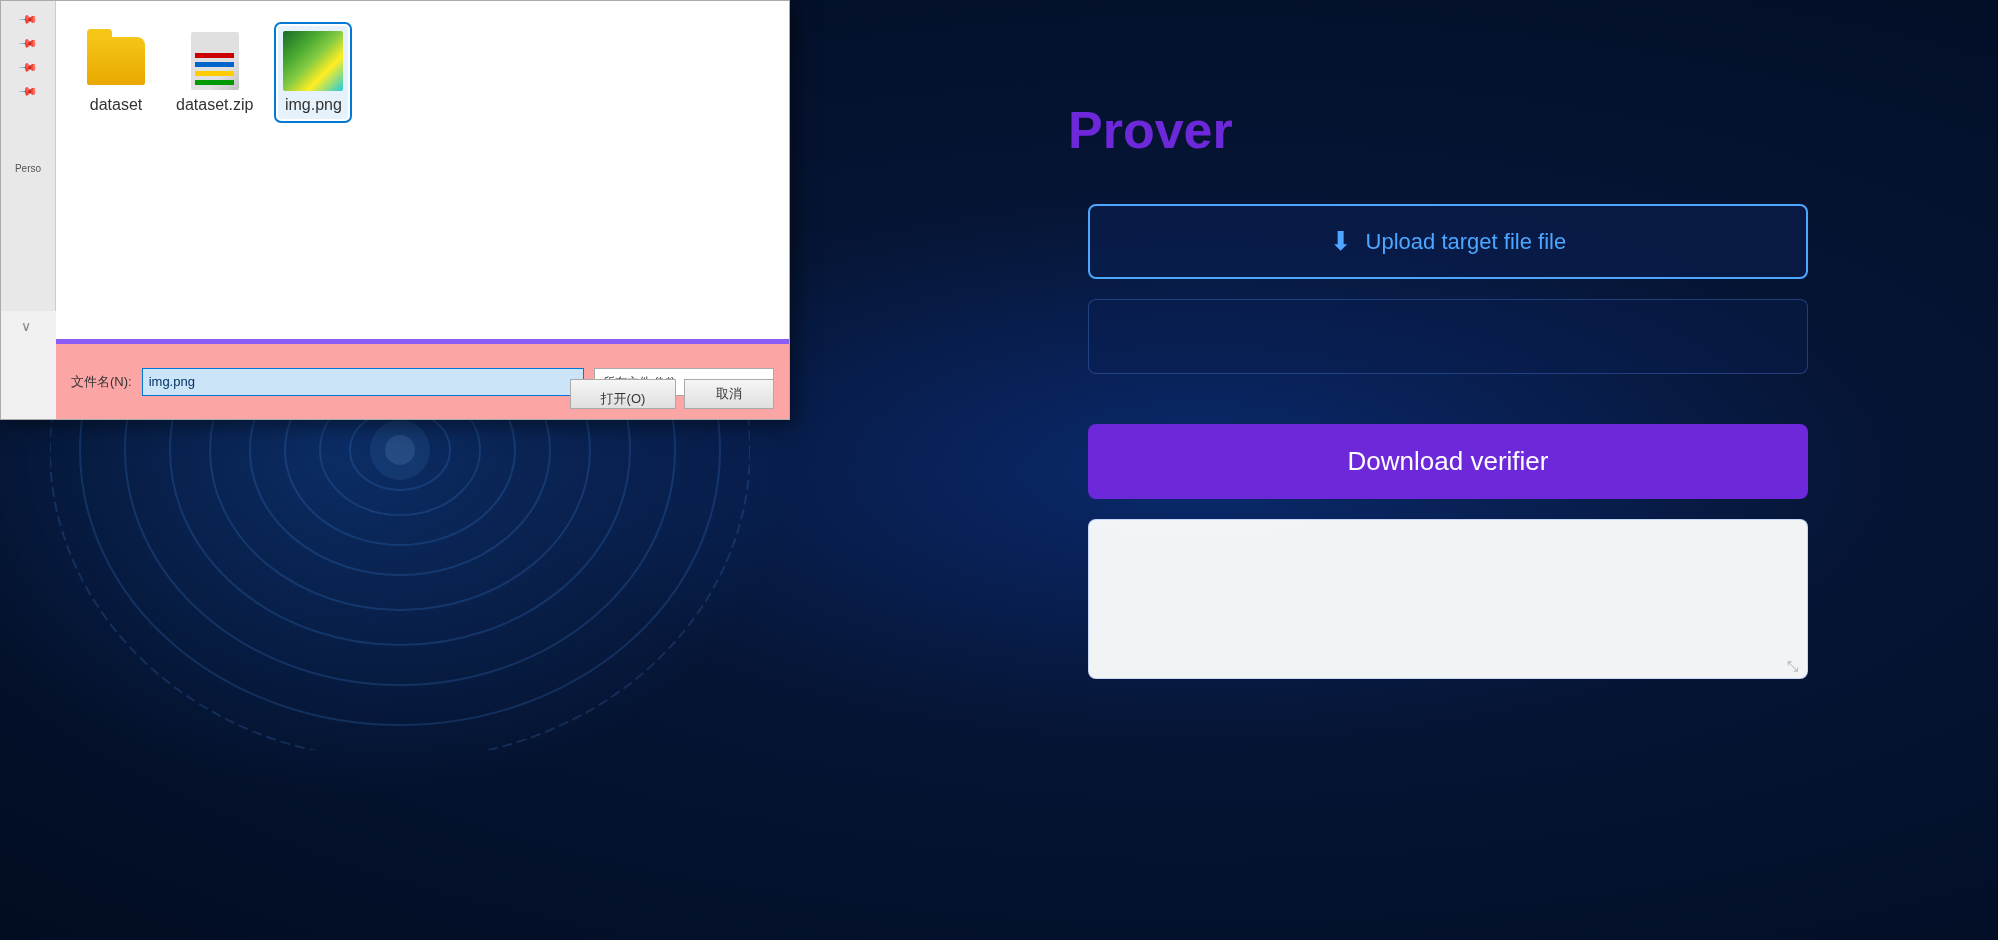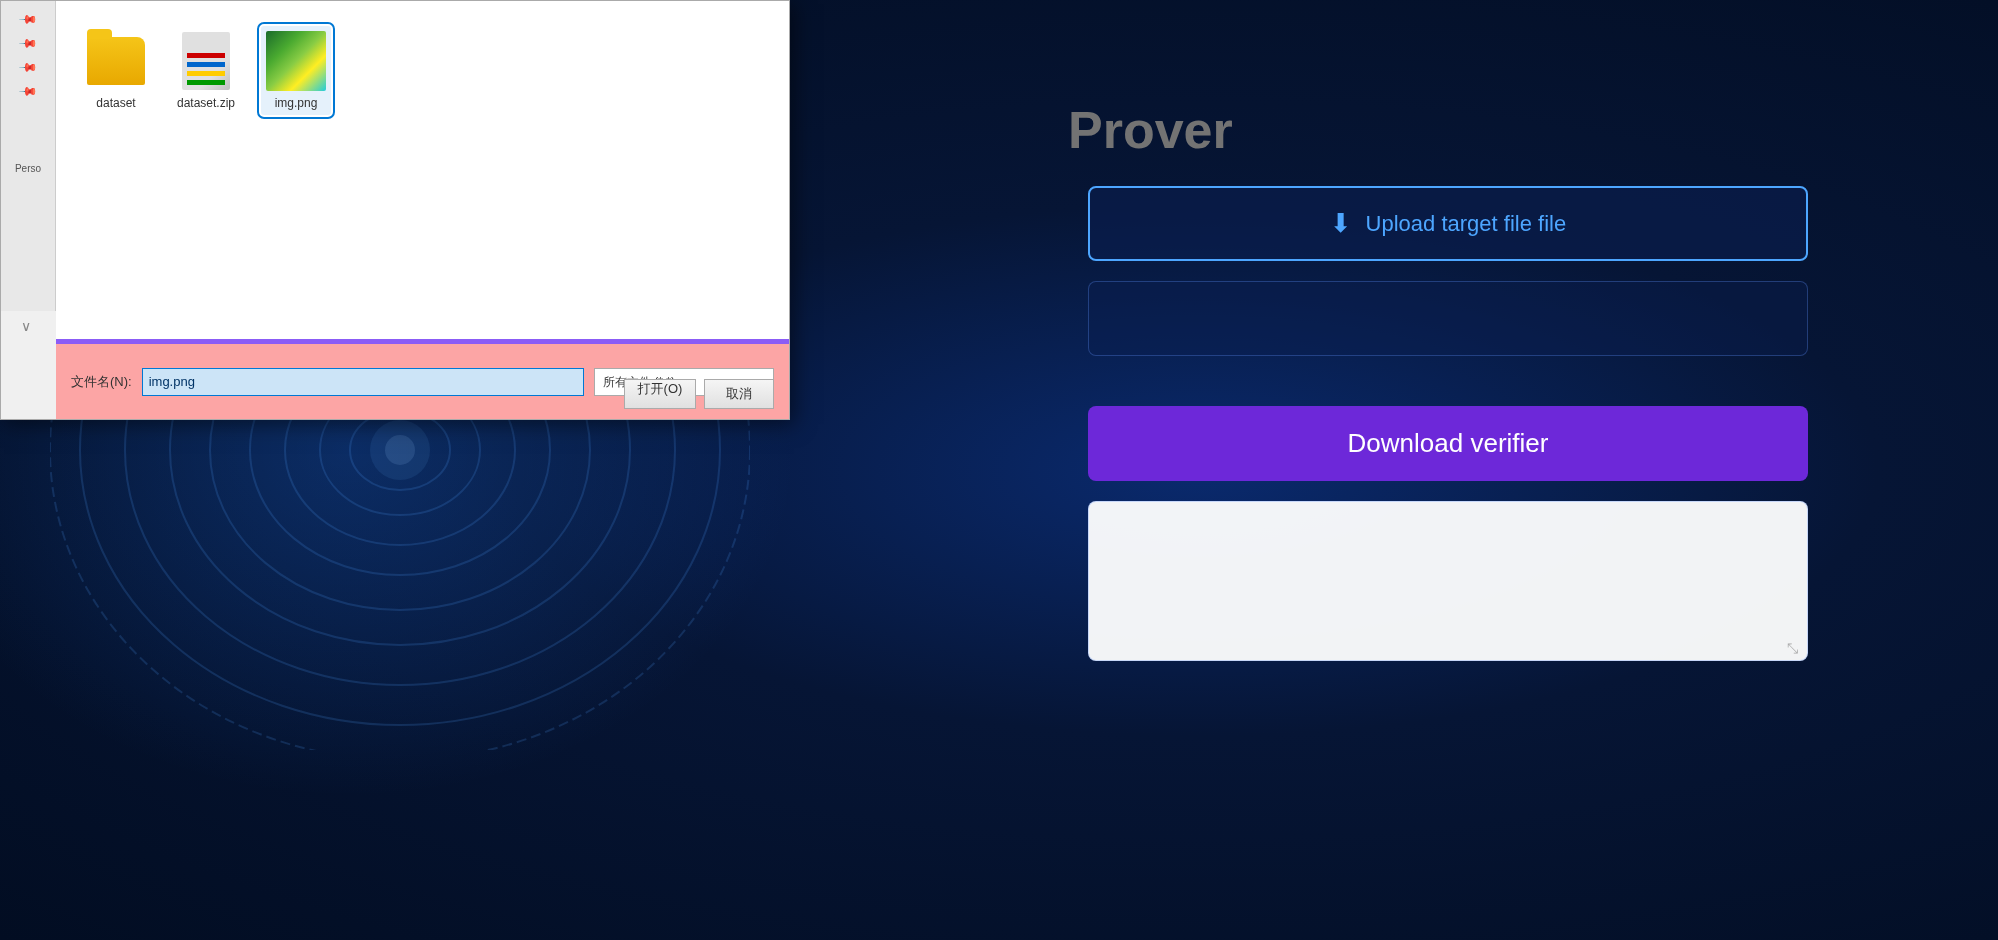--- a/index.html
+++ b/index.html
@@ -54,24 +54,24 @@
       display: flex;
       flex-direction: column;
       align-items: center;
       padding-top: 100px;
       gap: 20px;
     }
 
     .app-title {
       font-size: 52px;
       font-weight: 700;
-      color: #737373;
+      color: #6d28d9;
       align-self: flex-start;
       margin-left: 170px;
-      margin-bottom: 6px;
+      margin-bottom: 24px;
     }
 
     .upload-btn {
       width: 720px;
       height: 75px;
       border: 2px solid #4da6ff;
       border-radius: 8px;
       background: rgba(10, 30, 80, 0.6);
       color: #4da6ff;
       font-size: 22px;
@@ -206,21 +206,21 @@
 
     .file-icon {
       width: 60px;
       height: 60px;
       display: flex;
       align-items: center;
       justify-content: center;
     }
 
     .file-label {
-      font-size: 12px;
+      font-size: 16px;
       color: #333;
       text-align: center;
     }
 
     
     .folder-icon-shape {
       width: 58px;
       height: 48px;
       background: linear-gradient(to bottom, #f5c518 0%, #e8a800 100%);
       border-radius: 2px 8px 2px 2px;
@@ -331,34 +331,34 @@
 
     .dialog-btn-row {
       position: absolute;
       bottom: 10px;
       right: 15px;
       display: flex;
       gap: 8px;
     }
 
     .dialog-open-btn {
-      width: 72px;
+      width: 106px;
       height: 30px;
       background: linear-gradient(to bottom, #f5f5f5, #e0e0e0);
       border: 1px solid #aaa;
       font-size: 13px;
       color: #333;
       cursor: pointer;
       display: flex;
-      align-items: flex-start;
+      align-items: flex-end;
       justify-content: center;
     }
 
     .dialog-cancel-btn {
-      width: 70px;
+      width: 90px;
       height: 30px;
       background: linear-gradient(to bottom, #f5f5f5, #e0e0e0);
       border: 1px solid #aaa;
       font-size: 13px;
       color: #333;
       cursor: pointer;
       display: flex;
       align-items: center;
       justify-content: center;
     }

